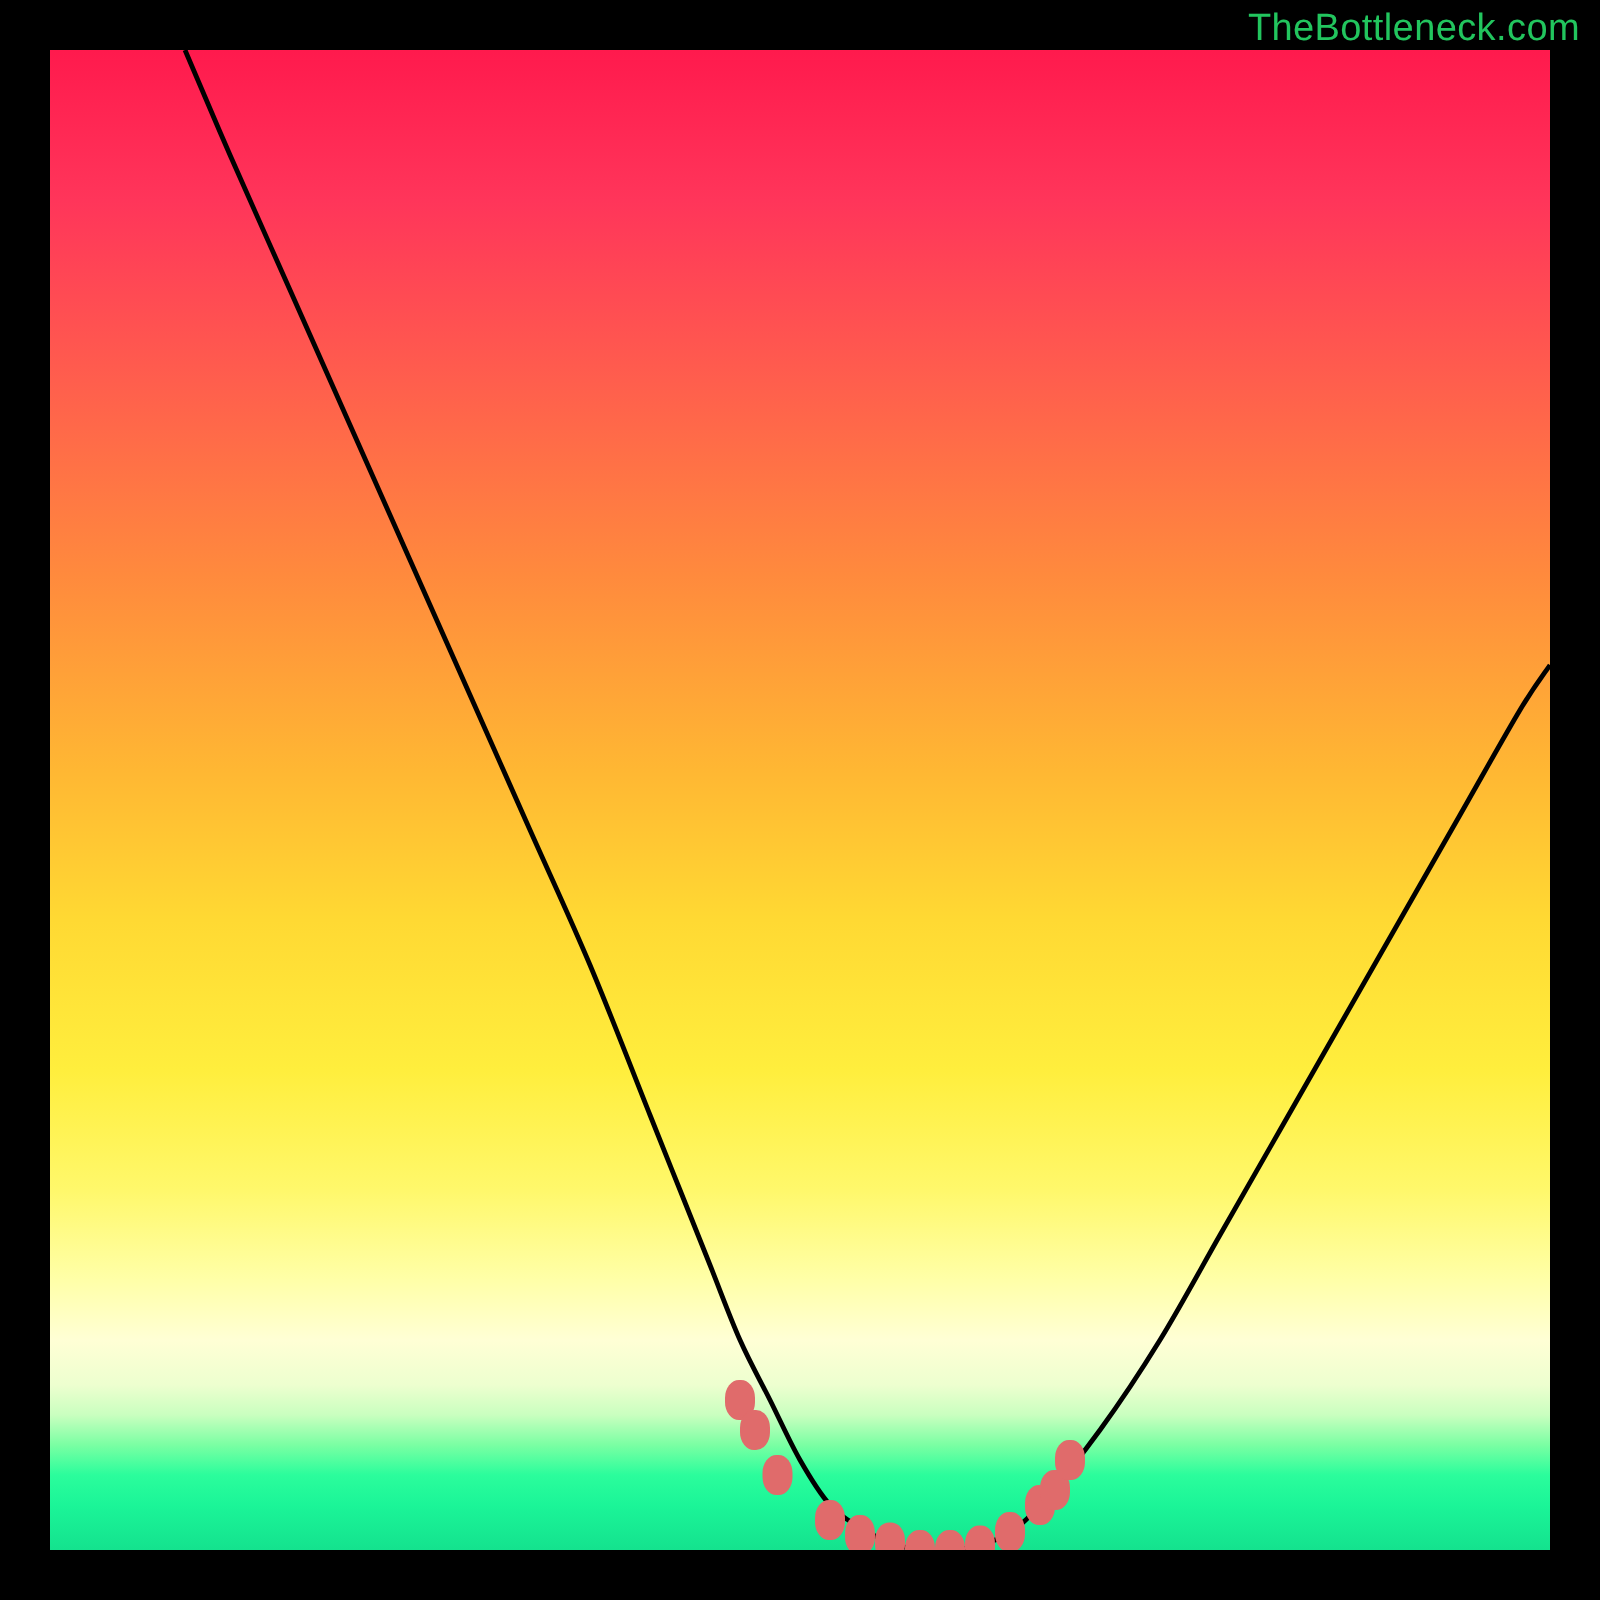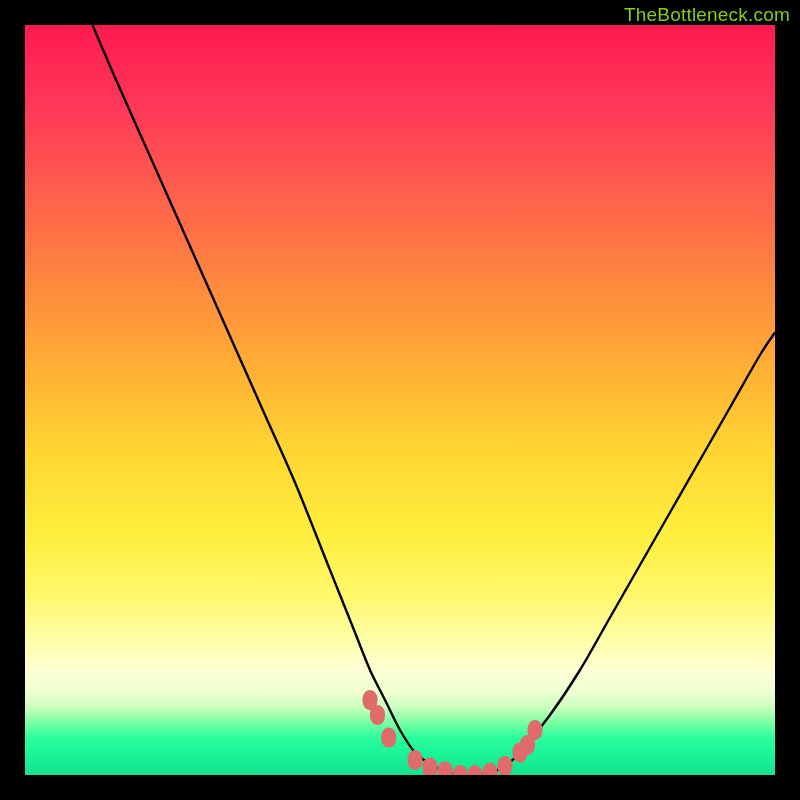--- a/index.html
+++ b/index.html
@@ -51,21 +51,21 @@
     left: 0;
     top: 0;
     width: 750px;
     height: 750px;
     pointer-events: none;
   }
   .attrib {
     position: absolute;
     top: 4px;
     right: 10px;
-    color: #84cc16;
+    color: #22c55e;
     font-size: 19px;
     letter-spacing: 0.2px;
     font-weight: 400;
   }
 </style>
 </head>
 <body>
 
 <div class="frame">
   <div class="plot">

